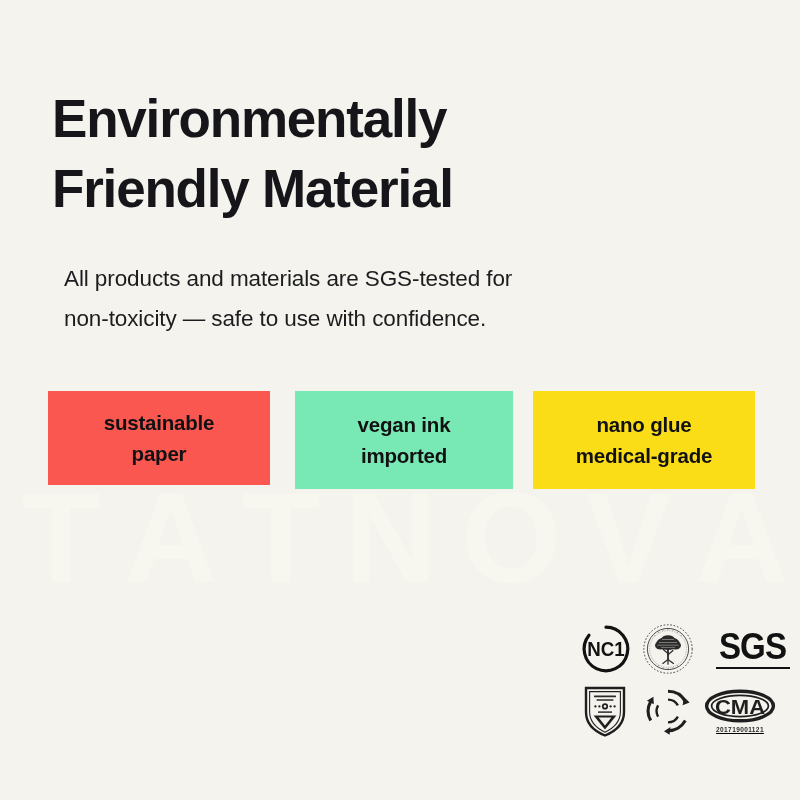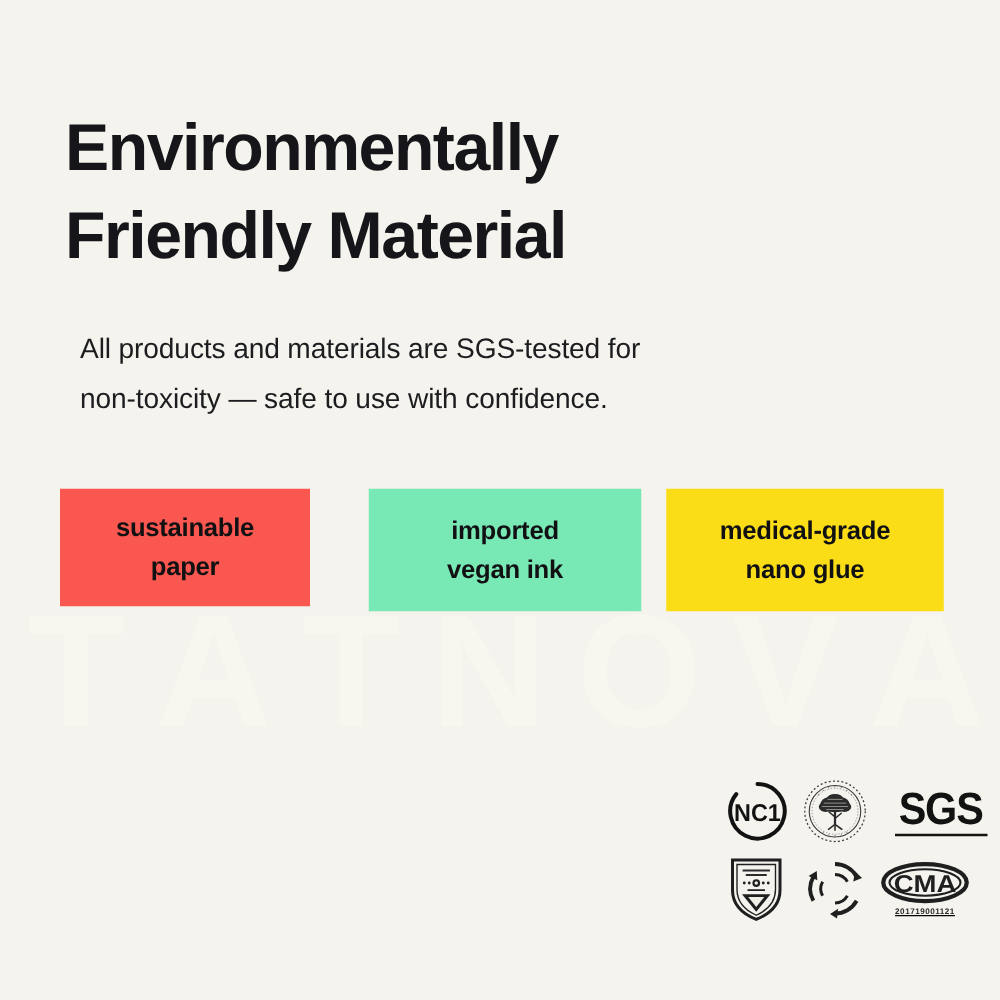--- a/index.html
+++ b/index.html
@@ -97,21 +97,21 @@
     text-align: center;
     font-family: "Liberation Sans", sans-serif;
     font-weight: bold;
     font-size: 20.5px;
     line-height: 1.52;
     letter-spacing: -0.2px;
     color: #111114;
     box-sizing: border-box;
   }
   .chip .cl { display: block; }
-  #chip-0 { left: 0px;   width: 200px; height: 94px; background: #f9574f; }
+  #chip-0 { left: 0px;   width: 222px; height: 94px; background: #f9574f; }
   #chip-1 { left: 247px; width: 218px; height: 98px; background: #78e8b4; }
   #chip-2 { left: 485px; width: 222px; height: 98px; background: #fbdd17; }
 
   
   #badges {
     position: absolute;
     left: 576px;
     top: 620px;
     width: 204px;
     height: 130px;
@@ -199,27 +199,27 @@
   </p>
 
   <div id="chips">
 
     <div class="chip" id="chip-0">
       <span class="cl">sustainable</span>
       <span class="cl">paper</span>
     </div>
 
     <div class="chip" id="chip-1">
+      <span class="cl">vegan ink</span>
       <span class="cl">imported</span>
-      <span class="cl">vegan ink</span>
     </div>
 
     <div class="chip" id="chip-2">
+      <span class="cl">nano glue</span>
       <span class="cl">medical-grade</span>
-      <span class="cl">nano glue</span>
     </div>
 
   </div>
 
   <div id="badges">
 
     <div class="badge-row" id="badge-row-0">
 
       <div class="badge b-nc1">
         <svg width="50" height="50" viewBox="0 0 50 50">

